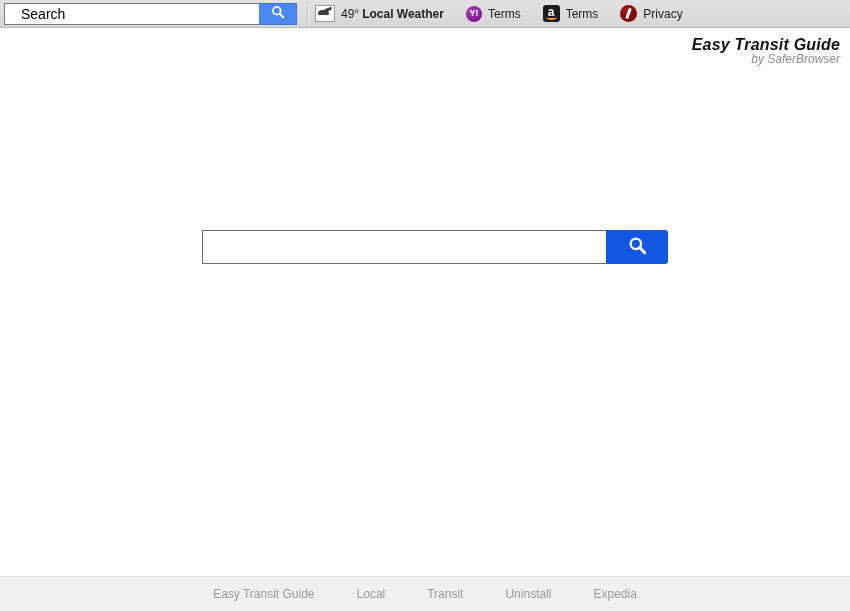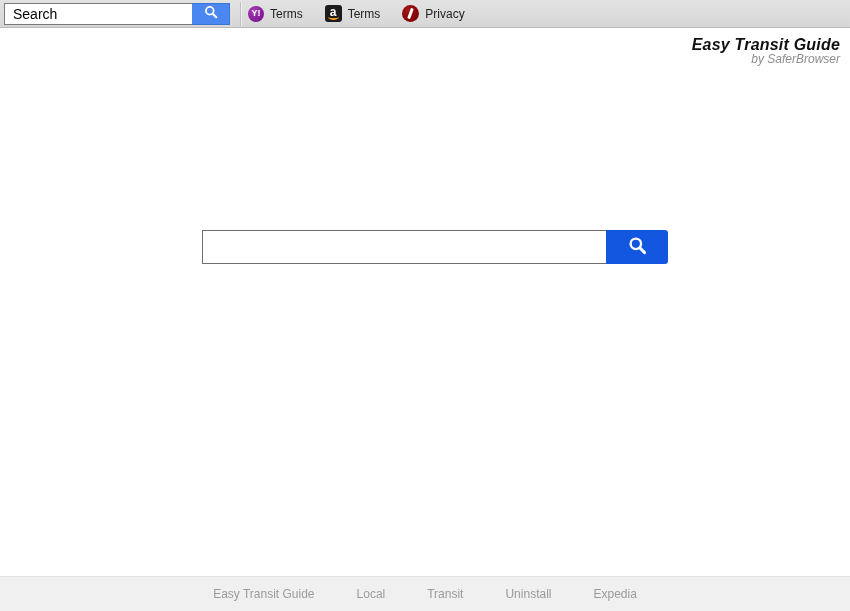--- a/index.html
+++ b/index.html
@@ -27,30 +27,30 @@
     display: flex;
     align-items: center;
   }
   .tb-search-wrap {
     display: flex;
     align-items: stretch;
     height: 22px;
     margin-left: 4px;
   }
   .tb-input {
-    width: 188px;
+    width: 255px;
     height: 22px;
     box-sizing: border-box;
     border: 1px solid #7a7a7a;
     border-right: none;
     background: #ffffff;
     font-family: "Liberation Sans", sans-serif;
     font-size: 14px;
     color: #000000;
-    padding: 0 8px;
+    padding: 0 16px;
     outline: none;
     border-radius: 0;
   }
   .tb-input::placeholder { color: #000000; opacity: 1; }
   .tb-search-btn {
     width: 38px;
     height: 22px;
     background: #4a87f0;
     border: 1px solid #3a75d8;
     border-left: none;
@@ -265,20 +265,24 @@
         <svg width="14" height="14" viewBox="0 0 16 16">
           <circle cx="6.6" cy="6.6" r="4.4" fill="none" stroke="#ffffff" stroke-width="2"></circle>
           <line x1="9.9" y1="9.9" x2="14" y2="14" stroke="#ffffff" stroke-width="2.4" stroke-linecap="round"></line>
         </svg>
       </span>
     </button>
   </div>
 
   <div class="tb-divider"></div>
 
+  <div class="tb-item">
+    <span class="ico-weather"></span>
+    <span class="tb-label"><span class="wx-temp">49°</span><span class="wx-name">Local Weather</span></span>
+  </div>
 
   <div class="tb-item">
     <span class="ico-uber">Y!</span>
     <span class="tb-label">Terms</span>
   </div>
 
   <div class="tb-item">
     <span class="ico-kayak">
       <span class="k-a">a</span>
     </span>

